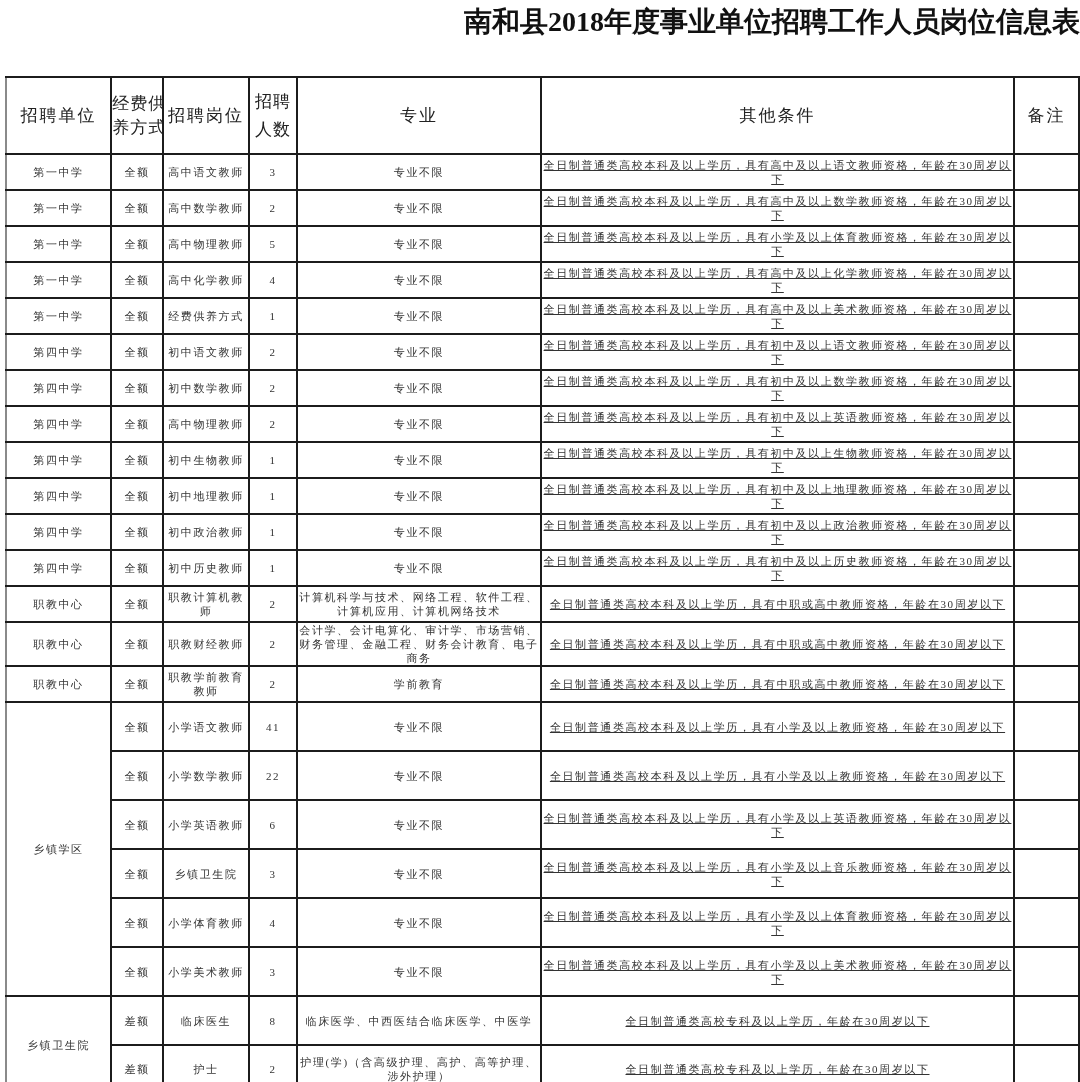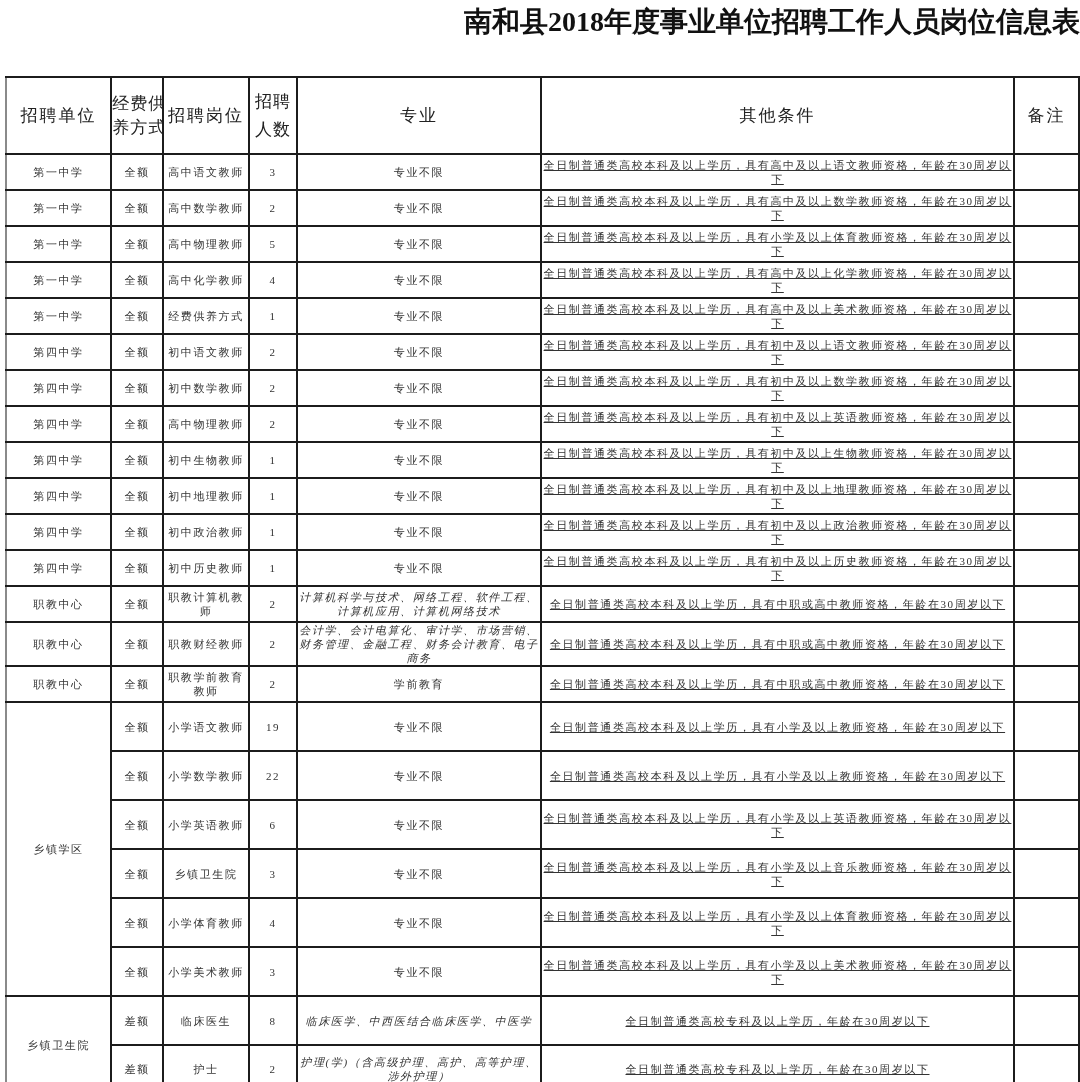--- a/index.html
+++ b/index.html
@@ -31,21 +31,21 @@
     tr.hdr { height: 77px; }
     tr.r { height: 36px; }
     tr.g { height: 49px; }
     tr.g2 { height: 48px; }
     table.t td {
       font-size: 11px; letter-spacing: 1.6px; line-height: 14px;
       color: #333333;
     }
     .wrap3 { display: inline-block; width: 3.2em; letter-spacing: 1px; line-height: 24px; }
     .wrap2 { display: inline-block; width: 2.2em; letter-spacing: 1px; line-height: 28px; }
-    td.left { text-align: left; padding-left: 2px; padding-right: 2px; font-style: italic; }
+    td.left { text-align: left; padding-left: 2px; padding-right: 2px; }
     td.cond { text-align: left; padding-left: 2px; letter-spacing: 1.3px; text-decoration: underline; }
     td.pos { padding: 0 2px; }
     td.num { letter-spacing: 0; }
     td.big { font-size: 12.5px; letter-spacing: 2px; border-radius: 13px; }
     td.wide { letter-spacing: 3px; }
     td.unit { letter-spacing: 2.5px; }
   </style>
 </head>
 <body>
 
@@ -206,21 +206,21 @@
       <td class="num">2</td>
       <td class="big">学前教育</td>
       <td class="cond">全日制普通类高校本科及以上学历，具有中职或高中教师资格，年龄在30周岁以下</td>
       <td></td>
     </tr>
 
     <tr class="g">
       <td class="unit" rowspan="6">乡镇学区</td>
       <td>全额</td>
       <td class="pos">小学语文教师</td>
-      <td class="num">19</td>
+      <td class="num">41</td>
       <td class="wide">专业不限</td>
       <td class="cond">全日制普通类高校本科及以上学历，具有小学及以上教师资格，年龄在30周岁以下</td>
       <td></td>
     </tr>
     <tr class="g">
       <td>全额</td>
       <td class="pos">小学数学教师</td>
       <td class="num">22</td>
       <td class="wide">专业不限</td>
       <td class="cond">全日制普通类高校本科及以上学历，具有小学及以上教师资格，年龄在30周岁以下</td>

